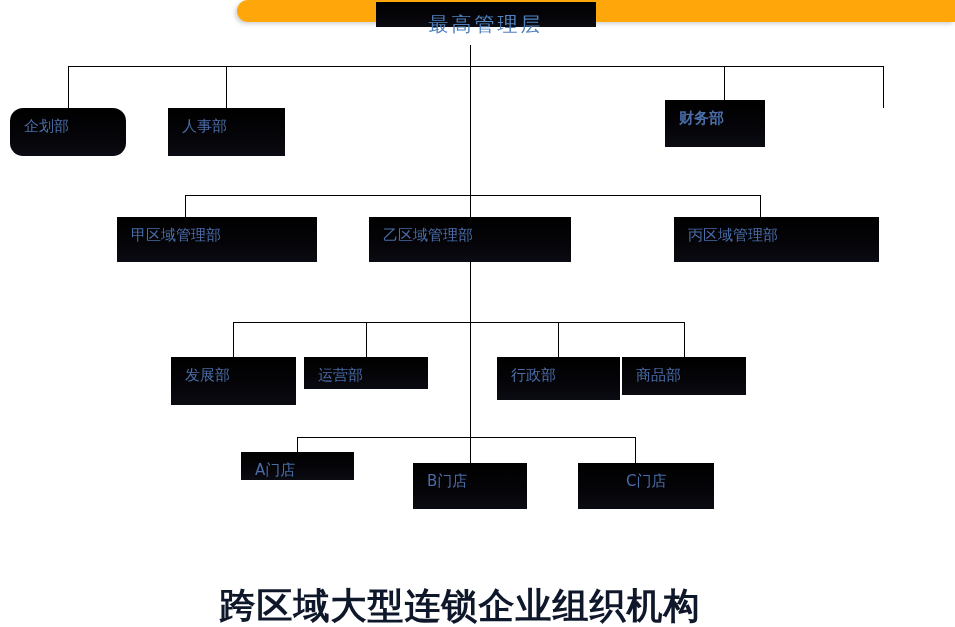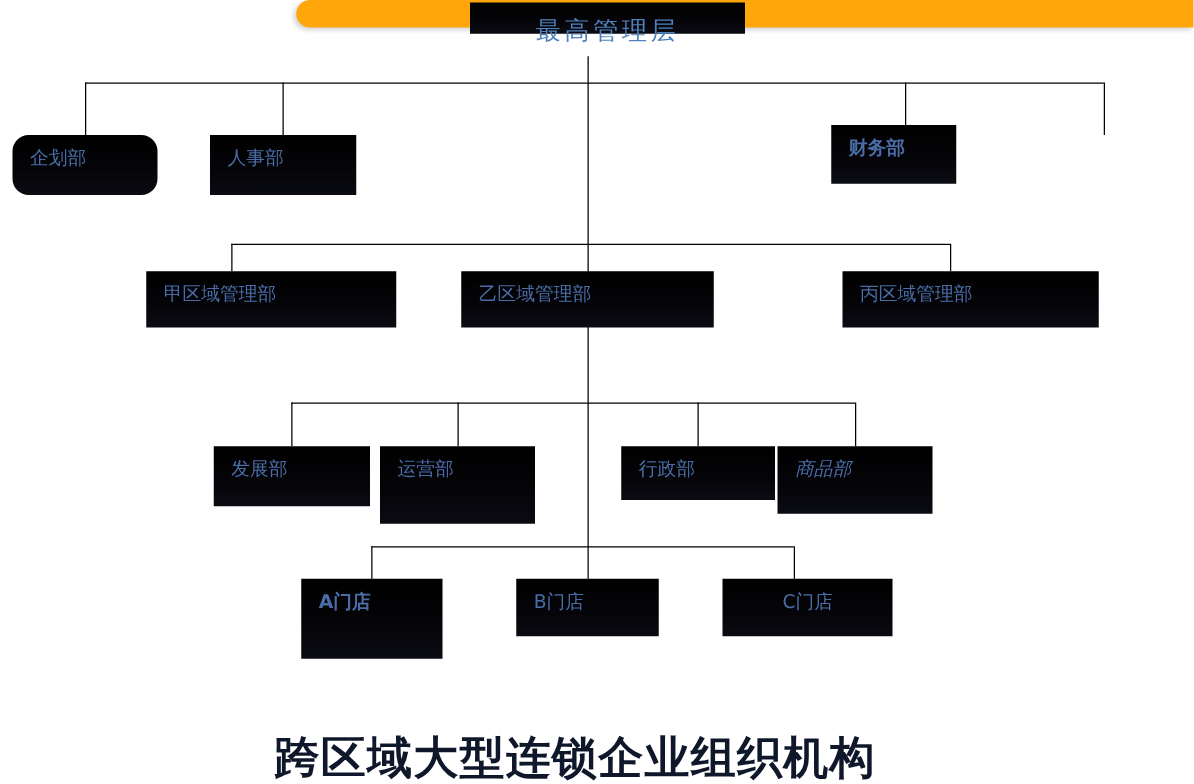--- a/index.html
+++ b/index.html
@@ -40,19 +40,19 @@
     <div class="line" style="left: 233px; top: 322px; width: 451px; height: 1px;"></div>
     <div class="line" style="left: 297px; top: 437px; width: 338px; height: 1px;"></div>
     <div class="node top" style="left: 376px; top: 2px; width: 220px; height: 25px;">最高管理层</div>
     <div class="node" style="left: 10px; top: 108px; width: 116px; height: 48px; border-radius: 13px;">企划部</div>
     <div class="node" style="left: 168px; top: 108px; width: 117px; height: 48px;">人事部</div>
     <div class="node" style="left: 665px; top: 100px; width: 100px; height: 47px; font-weight: bold;">财务部</div>
     <div class="node" style="left: 85px; top: 217px; width: 200px; height: 45px; margin-left: 32px;">甲区域管理部</div>
     <div class="node" style="left: 369px; top: 217px; width: 202px; height: 45px;">乙区域管理部</div>
     <div class="node" style="left: 658px; top: 217px; width: 205px; height: 45px; margin-left: 16px;">丙区域管理部</div>
     <div class="node" style="left: 171px; top: 357px; width: 125px; height: 48px;">发展部</div>
-    <div class="node" style="left: 304px; top: 357px; width: 124px; height: 62px;">运营部</div>
+    <div class="node" style="left: 304px; top: 357px; width: 124px; height: 32px;">运营部</div>
     <div class="node" style="left: 497px; top: 357px; width: 123px; height: 43px;">行政部</div>
-    <div class="node" style="left: 622px; top: 357px; width: 124px; height: 54px; font-style: italic;">商品部</div>
-    <div class="node" style="left: 241px; top: 463px; width: 113px; height: 64px; font-weight: bold;">A门店</div>
+    <div class="node" style="left: 622px; top: 357px; width: 124px; height: 38px;">商品部</div>
+    <div class="node" style="left: 241px; top: 452px; width: 113px; height: 28px;">A门店</div>
     <div class="node" style="left: 413px; top: 463px; width: 114px; height: 46px;">B门店</div>
     <div class="node" style="left: 578px; top: 463px; width: 136px; height: 46px; padding-left: 48px;">C门店</div>
   </div>
 
 </body></html>

